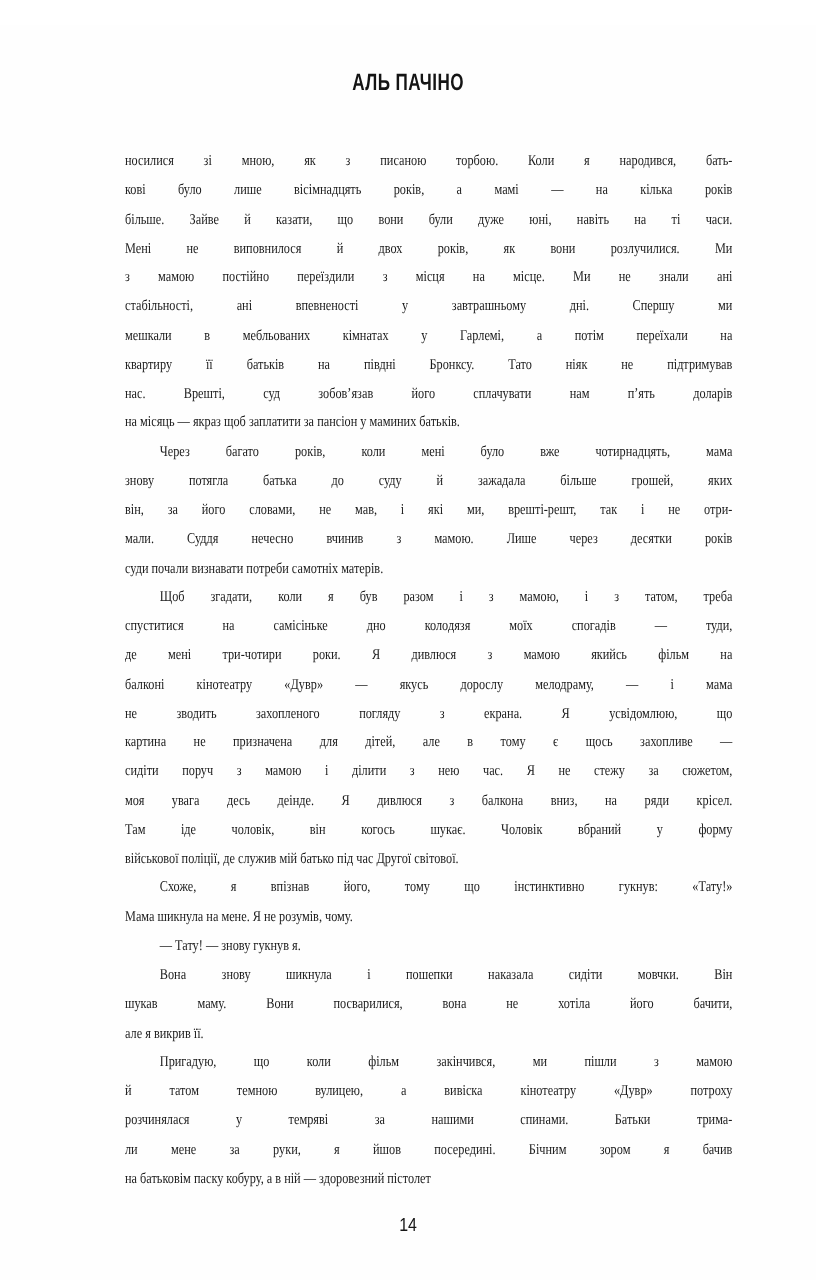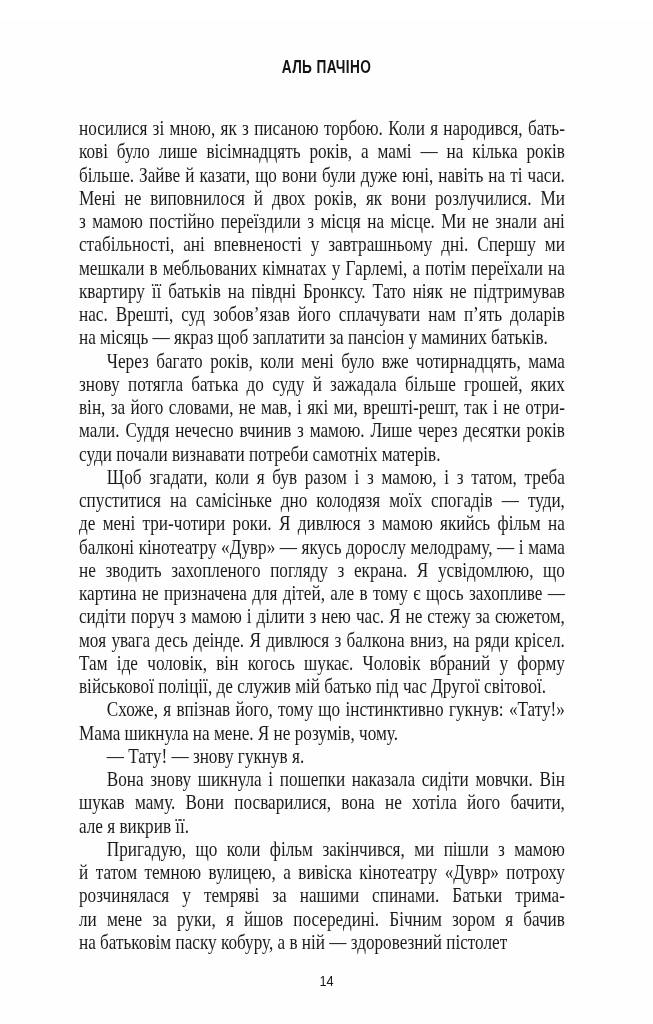--- a/index.html
+++ b/index.html
@@ -27,25 +27,25 @@
     text-align: center;
     font-family: "Liberation Sans", sans-serif;
     font-weight: 700;
     font-size: 19px;
     letter-spacing: 0.5px;
     color: #141414;
     transform: scaleX(0.72);
   }
   .text-block {
     position: absolute;
-    left: 79px;
+    left: 100px;
     top: 97px;
     width: 486px;
     color: #1b1b1b;
-    font-size: 21px;
+    font-size: 12px;
   }
   .line {
     width: 594px;
     height: 23.25px;
     line-height: 23.25px;
     transform: scaleX(0.818);
     transform-origin: 0 0;
     text-align: justify;
     text-align-last: justify;
     overflow: visible;

